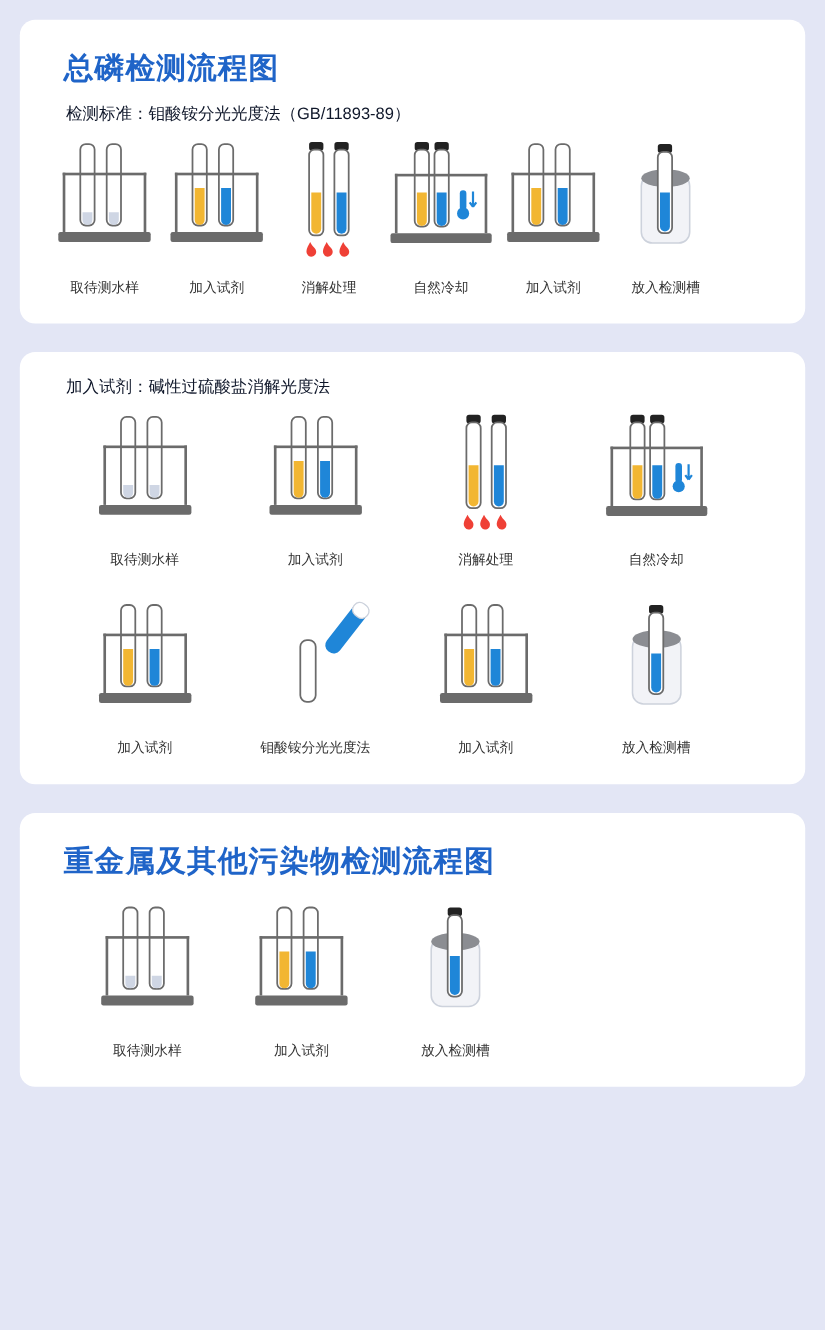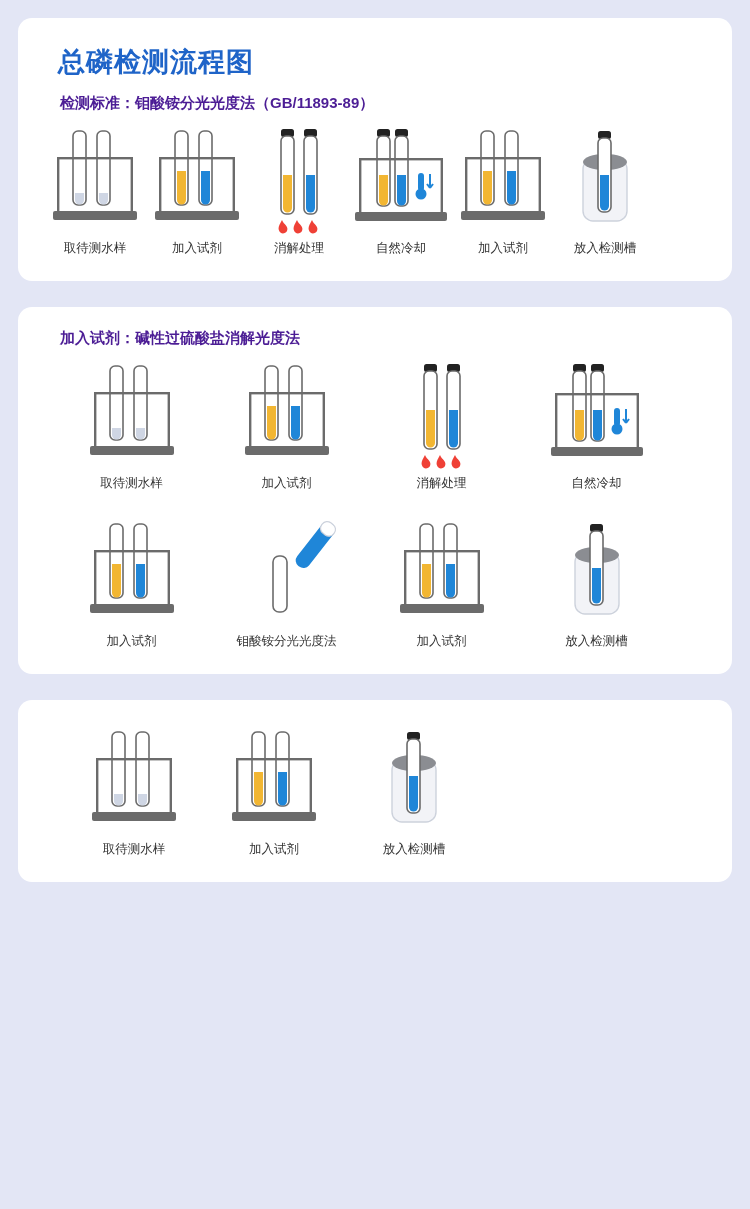--- a/index.html
+++ b/index.html
@@ -21,23 +21,22 @@
   }
   .card-title {
     font-size: 27px;
     font-weight: bold;
     color: #1f64c8;
     letter-spacing: 1px;
     margin: 4px 0 14px 14px;
   }
   .card-standard {
     font-size: 15px;
-    color: #4c1d95;
+    color: #0f172a;
     margin: 0 0 8px 16px;
-    font-weight: bold;
   }
   .steps {
     display: flex;
     flex-wrap: nowrap;
     align-items: flex-end;
     justify-content: flex-start;
   }
   .step {
     display: flex;
     flex-direction: column;
@@ -46,21 +45,21 @@
   }
   .step-art {
     height: 118px;
     display: flex;
     align-items: flex-end;
     justify-content: center;
   }
   .step-label {
     font-size: 12.5px;
     color: #333;
-    margin-top: 1px;
+    margin-top: 14px;
     white-space: nowrap;
   }
   
   #card-tp .steps { gap: 0px; }
   #card-tp .step { width: 102px; }
   
   #card-tn .step { width: 155px; }
   #card-tn .steps-row1 { justify-content: flex-start; margin-left: 10px; }
   #card-tn .steps-row2 { justify-content: flex-start; margin-left: 10px; margin-top: 22px; }
   
@@ -322,20 +321,21 @@
             <path d="M43 48 h9 v31 a4.5 4.5 0 0 1 -9 0 z" fill="#1f86d8"></path>
           </svg>
         </div>
         <div class="step-label">放入检测槽</div>
       </div>
 
     </div>
   </div>
 
   <div class="card" id="card-hm">
+    <div class="card-title">重金属及其他污染物检测流程图</div>
     <div class="steps">
 
       <div class="step">
         <div class="step-art">
           <svg width="100" height="112" viewBox="0 0 96 112">
             <rect x="26" y="4" width="13" height="74" rx="5" fill="#fff" stroke="#6b6b6b" stroke-width="1.6"></rect>
             <rect x="50" y="4" width="13" height="74" rx="5" fill="#fff" stroke="#6b6b6b" stroke-width="1.6"></rect>
             <path d="M28 66 h9 v7 a4.5 4.5 0 0 1 -9 0 z" fill="#cfd6e4"></path>
             <path d="M52 66 h9 v7 a4.5 4.5 0 0 1 -9 0 z" fill="#cfd6e4"></path>
             <rect x="10" y="30" width="76" height="2.4" fill="#6b6b6b"></rect>

